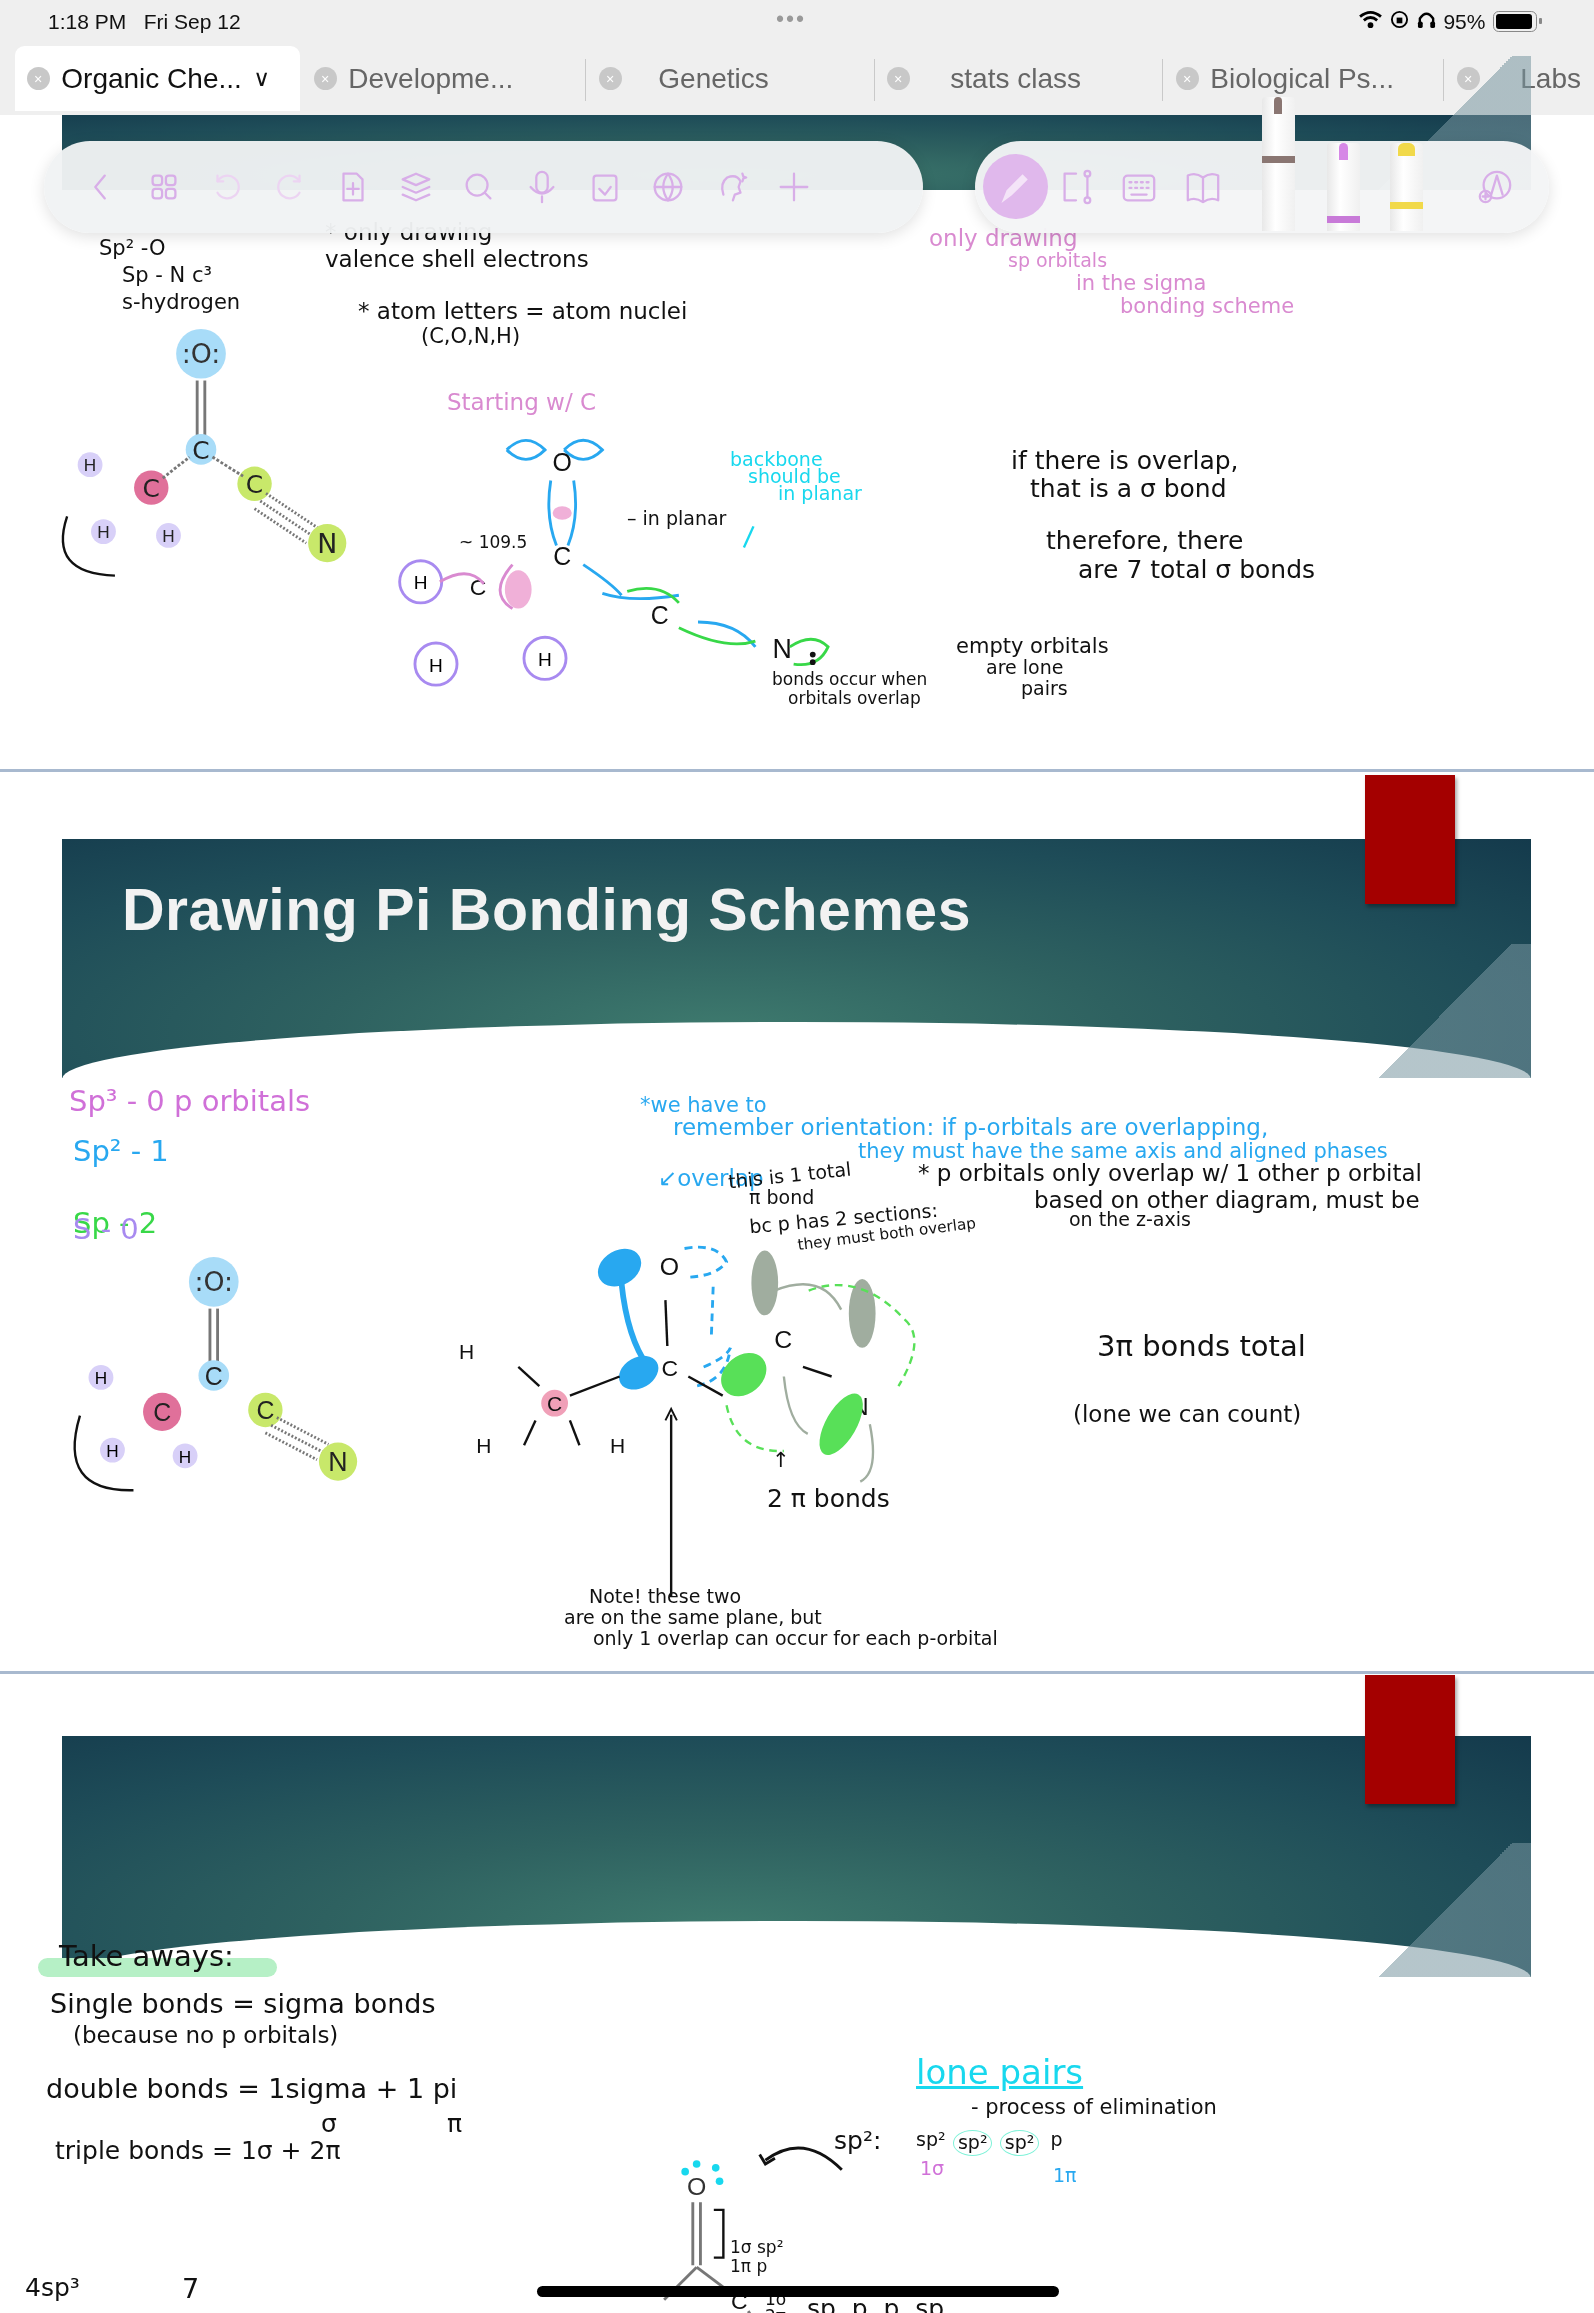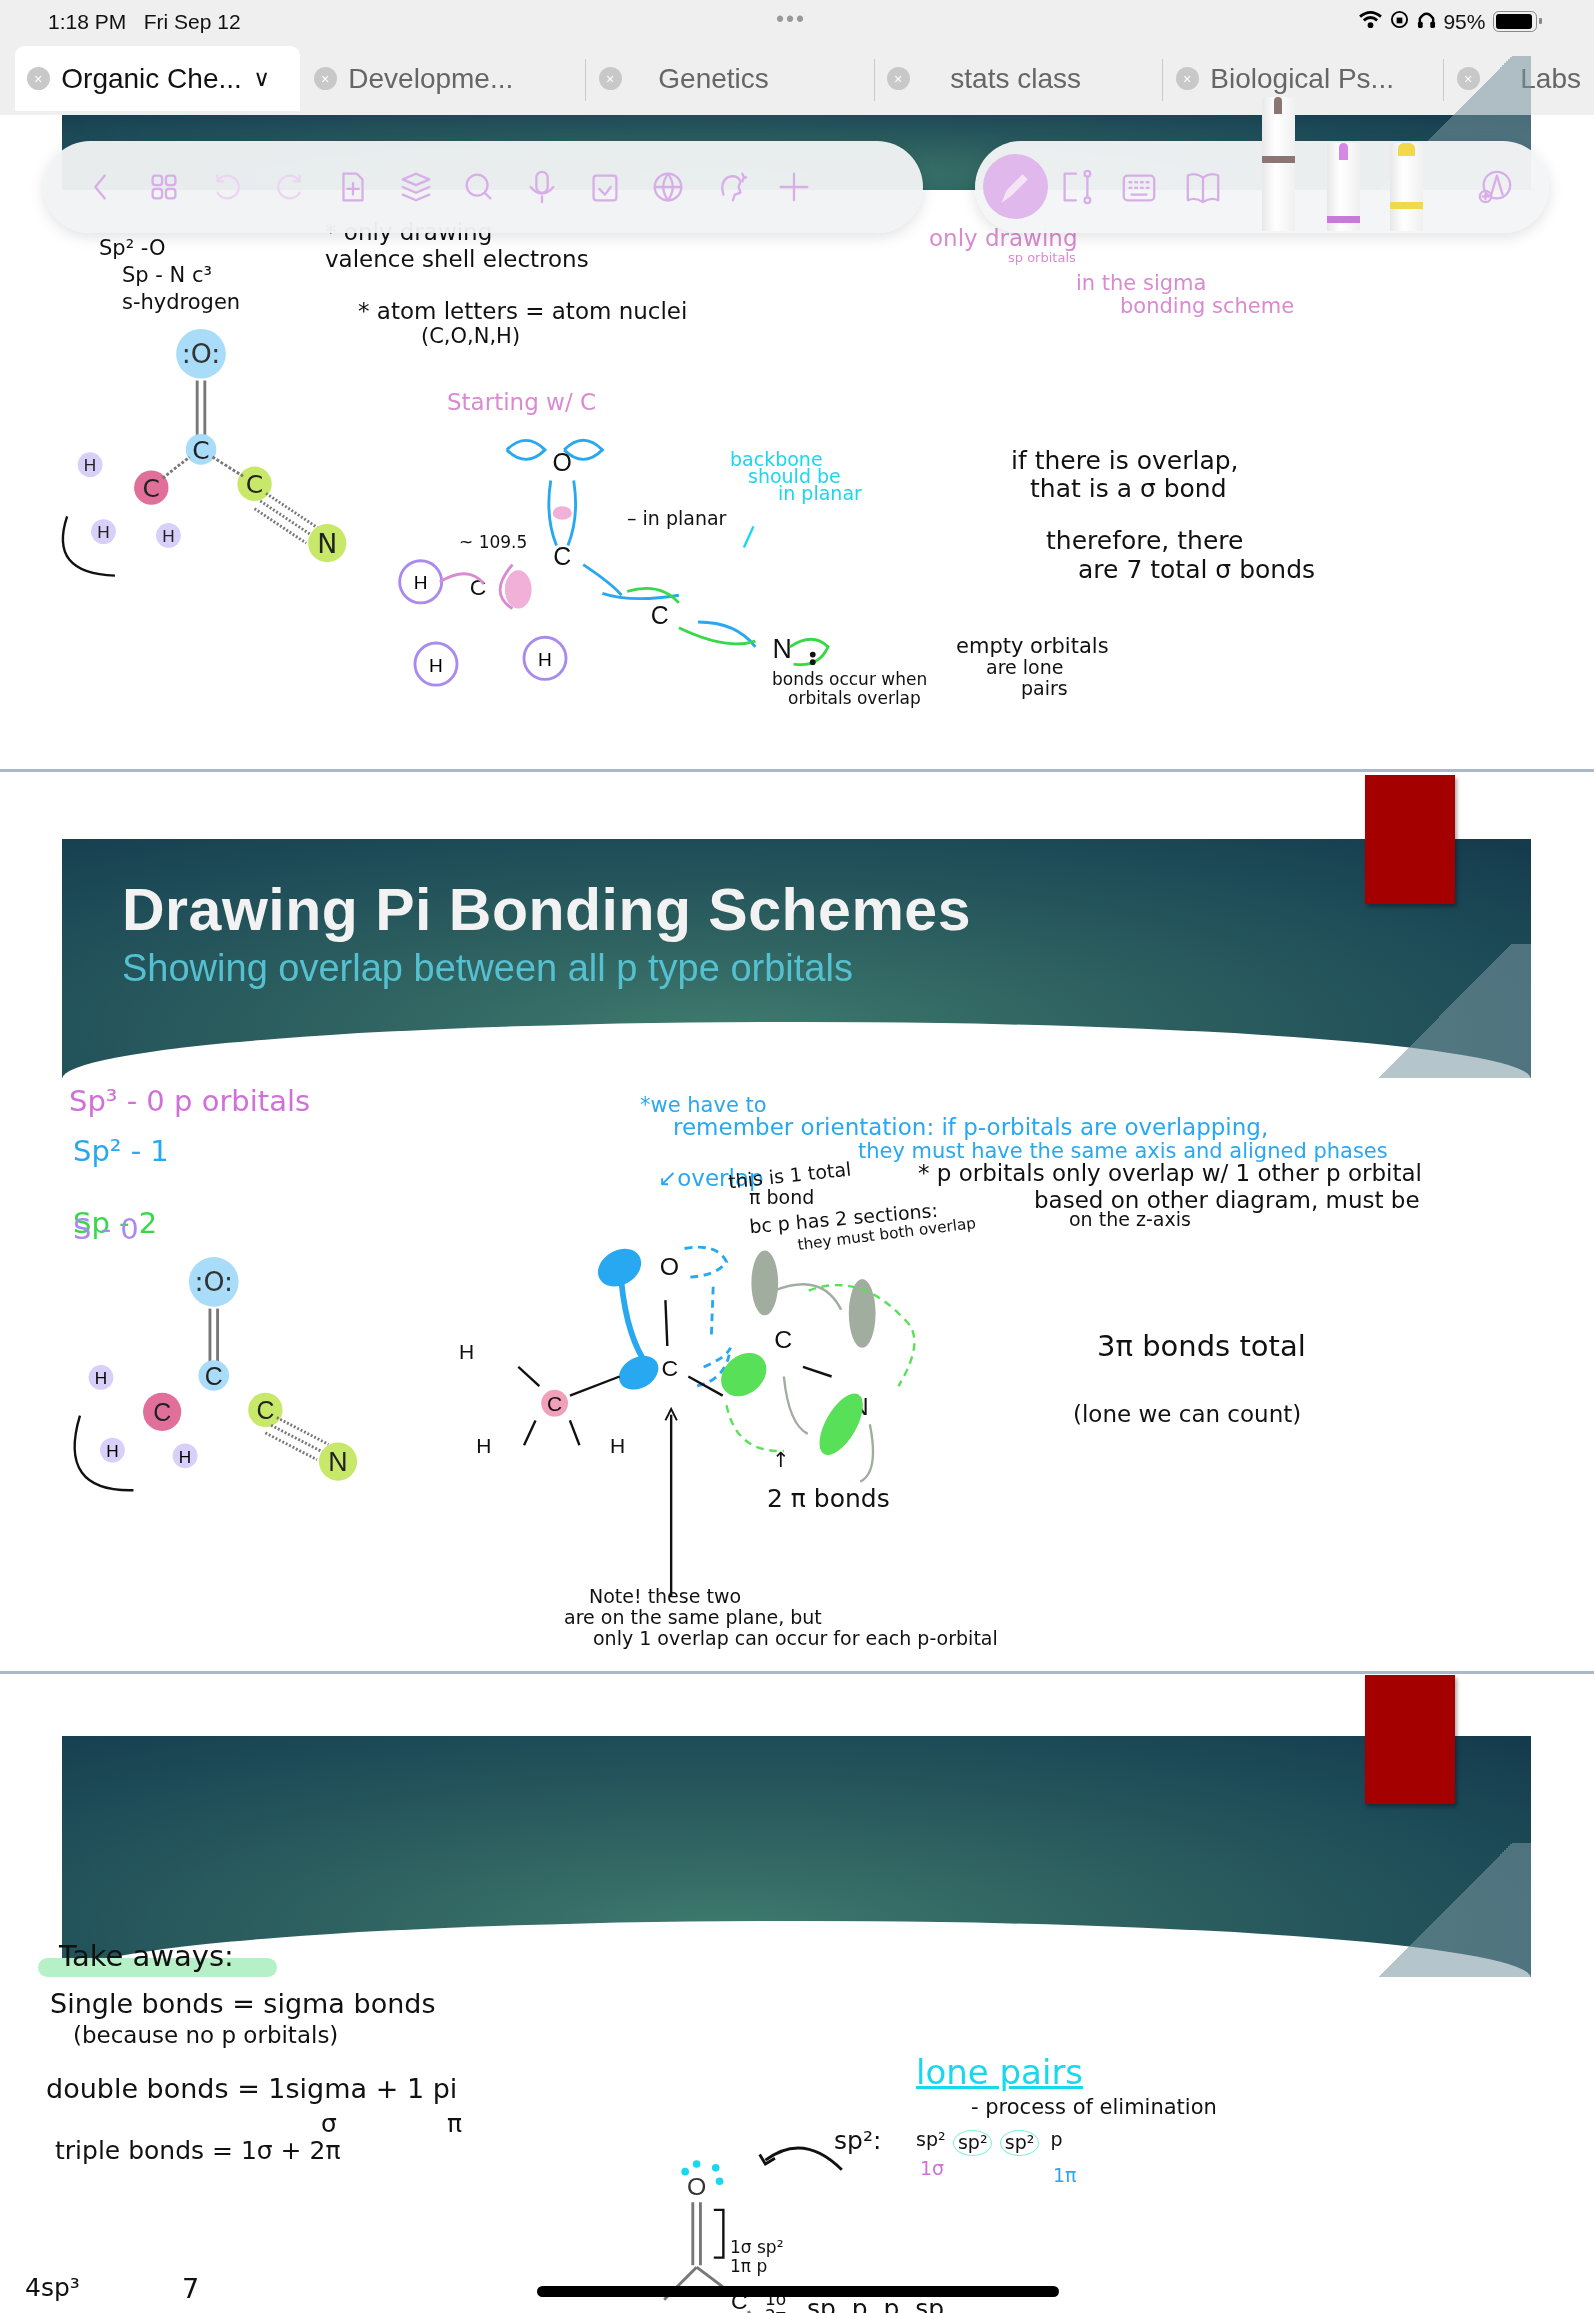--- a/index.html
+++ b/index.html
@@ -130,21 +130,21 @@
 
   <div class="hw blk" style="left:325px;top:105px;font-size:23px;">* only drawing</div>
   <div class="hw blk" style="left:325px;top:132px;font-size:23px;">valence shell electrons</div>
 
   <div class="hw blk" style="left:358px;top:184px;font-size:23px;">* atom letters = atom nuclei</div>
   <div class="hw blk" style="left:421px;top:210px;font-size:21px;">(C,O,N,H)</div>
 
   <div class="hw pink" style="left:447px;top:275px;font-size:23px;">Starting w/ C</div>
 
   <div class="hw pink" style="left:929px;top:111px;font-size:23px;">only drawing</div>
-  <div class="hw pink" style="left:1008px;top:136px;font-size:13px;">sp orbitals</div>
+  <div class="hw pink" style="left:1008px;top:136px;font-size:19px;">sp orbitals</div>
   <div class="hw pink" style="left:1076px;top:157px;font-size:21px;">in the sigma</div>
   <div class="hw pink" style="left:1120px;top:180px;font-size:21px;">bonding scheme</div>
 
   <div class="hw cyan" style="left:730px;top:335px;font-size:19px;">backbone</div>
   <div class="hw cyan" style="left:748px;top:352px;font-size:19px;">should be</div>
   <div class="hw cyan" style="left:778px;top:369px;font-size:19px;">in planar</div>
   <div class="hw blk" style="left:627px;top:394px;font-size:19px;">– in planar</div>
   <div class="hw blk" style="left:459px;top:419px;font-size:17px;">~ 109.5</div>
 
   <div class="hw blk" style="left:1011px;top:333px;font-size:25px;">if there is overlap,</div>
@@ -210,21 +210,20 @@
     <line x1="378" y1="110" x2="368" y2="132" stroke="#18d8ee" stroke-width="2.5"></line>
   </svg>
 
   <div class="divider" style="top:654px;"></div>
 
   <div class="slide-hdr" style="top:724px;height:239px;">
     <div class="curve"></div>
   </div>
   <div class="red-tab" style="left:1365px;top:660px;height:129px;"></div>
   <div class="slide-title" style="left:122px;top:761px;">Drawing Pi Bonding Schemes</div>
-  <div class="slide-sub" style="left:122px;top:832px;">Showing overlap between all p type orbitals</div>
 
   <div class="hw mag" style="left:69px;top:971px;font-size:29px;">Sp³ - 0 p orbitals</div>
   <div class="hw blue" style="left:73px;top:1021px;font-size:29px;">Sp² - 1</div>
   <div class="hw green" style="left:73px;top:1061px;font-size:29px;">Sp - 2</div>
   <div class="hw lav" style="left:73px;top:1099px;font-size:29px;">S - 0</div>
 
   <svg class="draw" style="left:57px;top:1138px;" width="325" height="268" viewBox="0 0 340 280">
     <circle cx="164" cy="30" r="26" fill="#a8dcf8"></circle>
     <text x="164" y="40" font-size="28" text-anchor="middle" font-family="DejaVu Sans" fill="#333">:O:</text>
     <line x1="160" y1="58" x2="160" y2="118" stroke="#777" stroke-width="3"></line>

